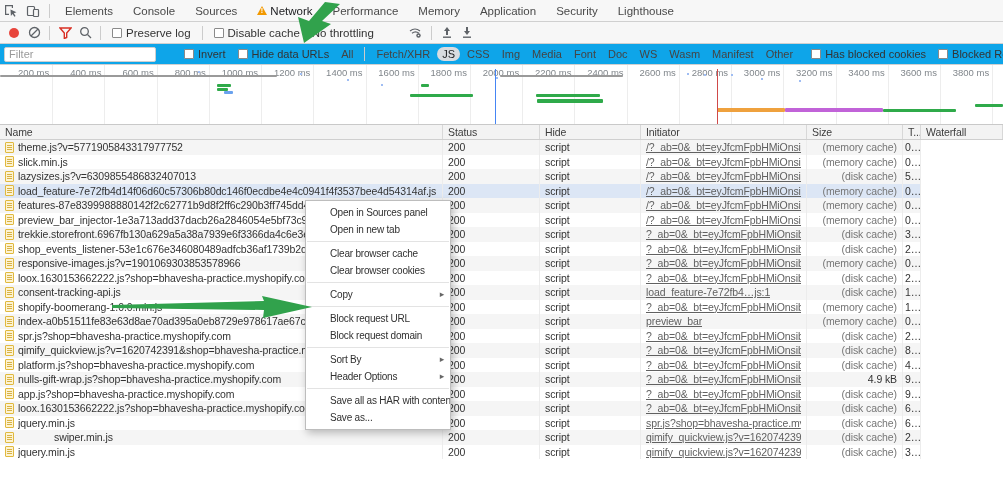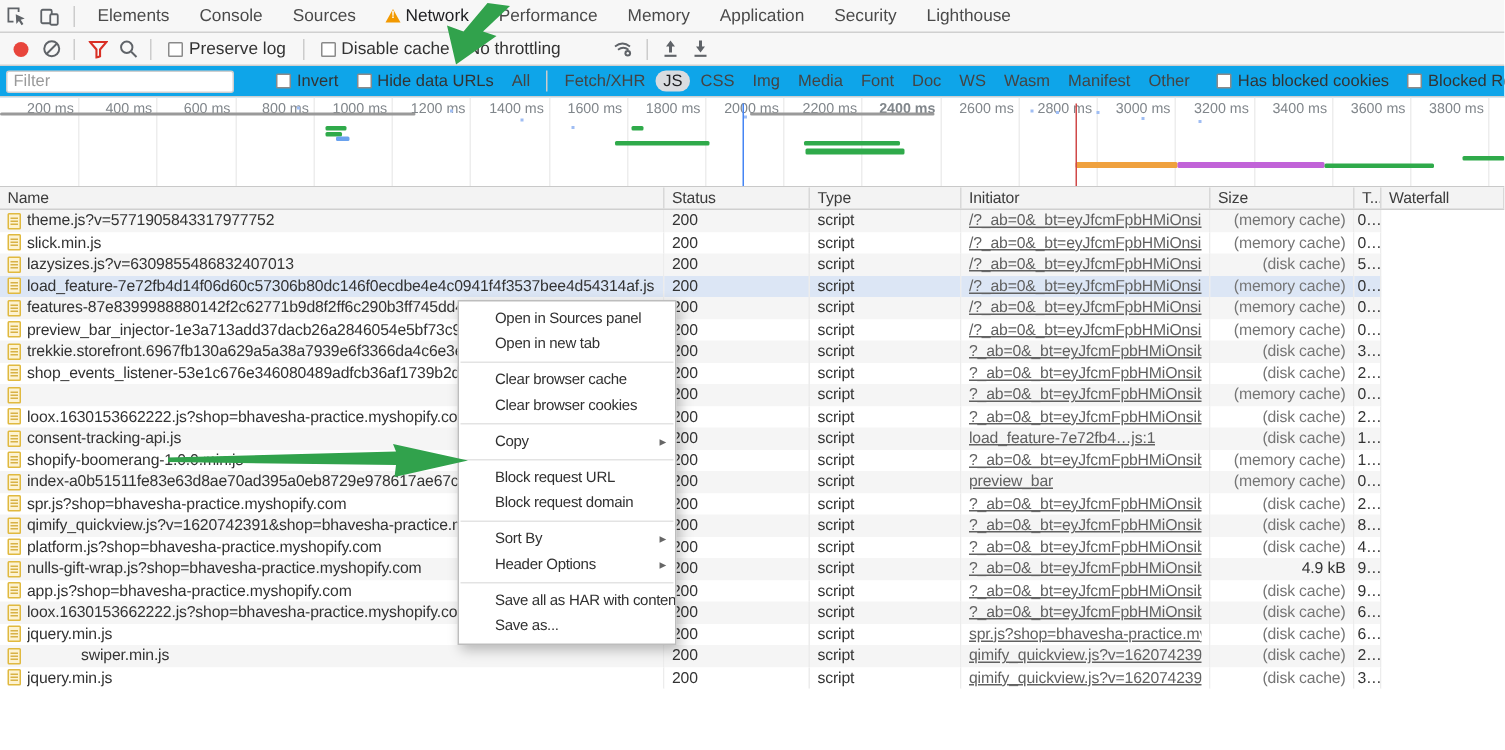--- a/index.html
+++ b/index.html
@@ -253,21 +253,21 @@
       <div class="tick-label" style="left: 362.54px;">1400 ms</div>
       <div class="tick-line" style="left: 417.76px;"></div>
       <div class="tick-label" style="left: 414.76px;">1600 ms</div>
       <div class="tick-line" style="left: 469.98px;"></div>
       <div class="tick-label" style="left: 466.98px;">1800 ms</div>
       <div class="tick-line" style="left: 522.2px;"></div>
       <div class="tick-label" style="left: 519.2px;">2000 ms</div>
       <div class="tick-line" style="left: 574.42px;"></div>
       <div class="tick-label" style="left: 571.42px;">2200 ms</div>
       <div class="tick-line" style="left: 626.64px;"></div>
-      <div class="tick-label" style="left: 623.64px; font-weight: bold;">2400 ms</div>
+      <div class="tick-label" style="left: 623.64px;">2400 ms</div>
       <div class="tick-line" style="left: 678.86px;"></div>
       <div class="tick-label" style="left: 675.86px;">2600 ms</div>
       <div class="tick-line" style="left: 731.08px;"></div>
       <div class="tick-label" style="left: 728.08px;">2800 ms</div>
       <div class="tick-line" style="left: 783.3px;"></div>
       <div class="tick-label" style="left: 780.3px;">3000 ms</div>
       <div class="tick-line" style="left: 835.52px;"></div>
       <div class="tick-label" style="left: 832.52px;">3200 ms</div>
       <div class="tick-line" style="left: 887.74px;"></div>
       <div class="tick-label" style="left: 884.74px;">3400 ms</div>
@@ -299,21 +299,21 @@
       <div class="ov-dot" style="left: 703.664px; top: 9px; background: rgb(159, 189, 243);"></div>
       <div class="ov-dot" style="left: 731.08px; top: 9px; background: rgb(159, 189, 243);"></div>
       <div class="ov-dot" style="left: 761.106px; top: 13px; background: rgb(159, 189, 243);"></div>
       <div class="ov-dot" style="left: 798.966px; top: 15px; background: rgb(159, 189, 243);"></div>
     </div>
 
   <div class="grid">
     <div class="g-header" id="grid-header">
         <div class="hcell c-name">Name</div>
         <div class="hcell c-status">Status</div>
-        <div class="hcell c-type">Type</div>
+        <div class="hcell c-type">Hide</div>
         <div class="hcell c-init">Initiator</div>
         <div class="hcell c-size" style="justify-content: flex-start; color: rgb(60, 60, 60);">Size</div>
         <div class="hcell c-time">T...</div>
         <div class="hcell c-wf">Waterfall</div>
       </div>
     <div id="grid-body">
         <div class="g-row stripe">
           <div class="cell c-name">
             <span class="js-icon"></span>
             <div style="overflow: hidden; white-space: nowrap;">theme.js?v=5771905843317977752</div>
@@ -421,20 +421,21 @@
           <div class="cell c-init">
             <span class="init-link">?_ab=0&amp;_bt=eyJfcmFpbHMiOnsibWVzc2F…</span>
           </div>
           <div class="cell c-size">(disk cache)</div>
           <div class="cell c-time">2…</div>
           <div class="cell c-wf waterfall"></div>
         </div>
         <div class="g-row stripe">
           <div class="cell c-name">
             <span class="js-icon"></span>
+            <div style="overflow: hidden; white-space: nowrap;">responsive-images.js?v=1901069303853578966</div>
           </div>
           <div class="cell c-status">200</div>
           <div class="cell c-type">script</div>
           <div class="cell c-init">
             <span class="init-link">?_ab=0&amp;_bt=eyJfcmFpbHMiOnsibWVzc2F…</span>
           </div>
           <div class="cell c-size">(memory cache)</div>
           <div class="cell c-time">0…</div>
           <div class="cell c-wf waterfall"></div>
         </div>

